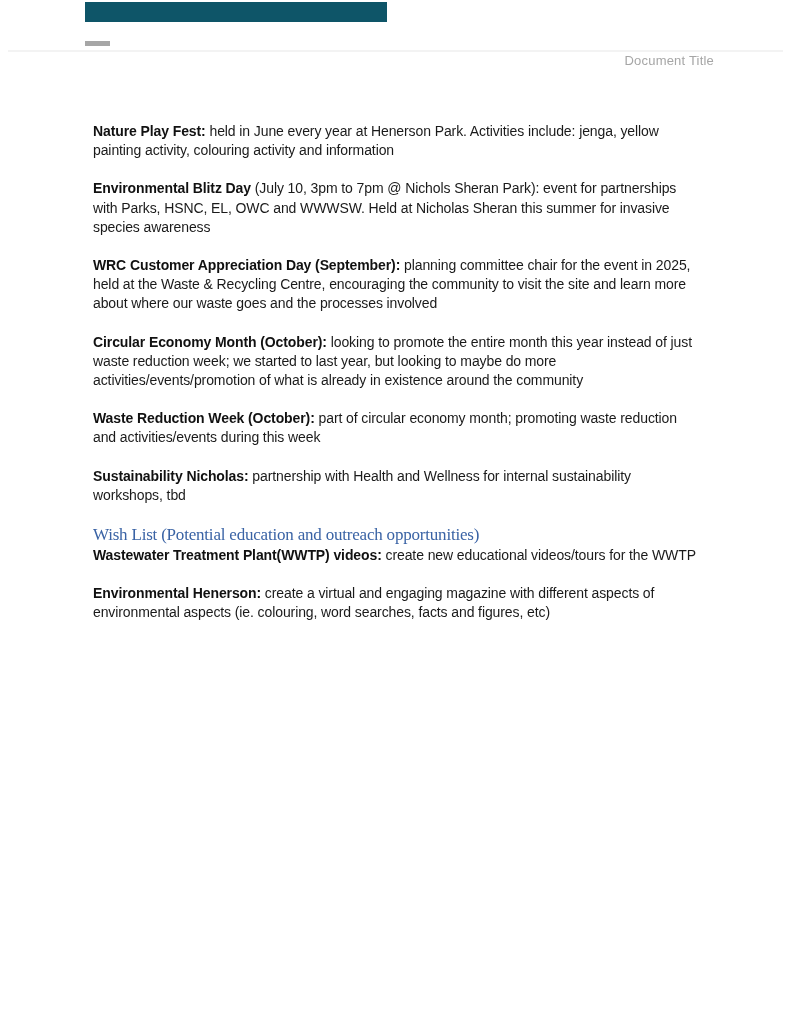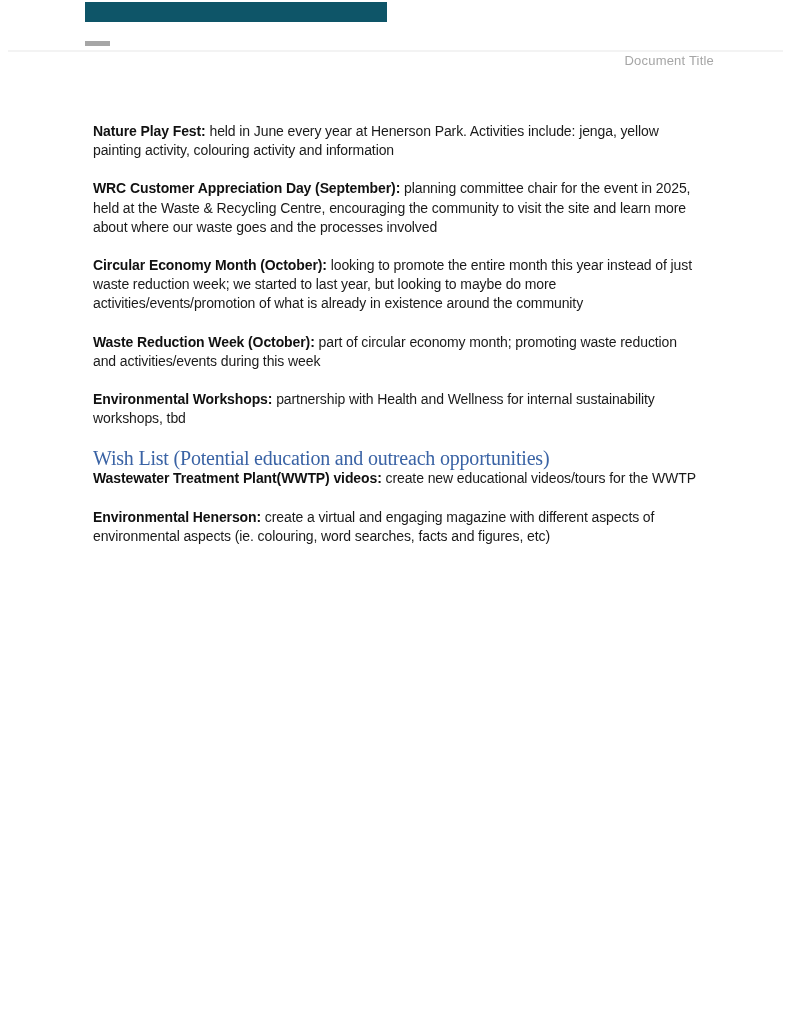--- a/index.html
+++ b/index.html
@@ -63,21 +63,21 @@
     margin: 0 0 19px 0;
   }
   .para strong {
     font-weight: bold;
     color: #111111;
   }
   .wish-heading {
     margin: 17px 0 0 0;
     font-family: "Liberation Serif", serif;
     font-weight: normal;
-    font-size: 20px;
+    font-size: 17px;
     line-height: 22px;
     letter-spacing: -0.2px;
     color: var(--heading-blue, #3A63A5);
   }
   .footer-rule {
     position: absolute;
     left: 8px;
     top: 913px;
     width: 775px;
     height: 2px;
@@ -121,24 +121,25 @@
 <div class="page">
 
   <div class="top-bar"></div>
   <div class="header-dash"></div>
   <div class="header-rule"></div>
   <div class="doc-title">Document Title</div>
 
   <div class="body-area">
     <div>
         <p class="para"><strong>Nature Play Fest:</strong><span> held in June every year at Henerson Park. Activities include: jenga, yellow painting activity, colouring activity and information</span></p>
+        <p class="para"><strong>Environmental Blitz Day</strong><span> (July 10, 3pm to 7pm @ Nichols Sheran Park): event for partnerships with Parks, HSNC, EL, OWC and WWWSW. Held at Nicholas Sheran this summer for invasive species awareness</span></p>
         <p class="para"><strong>WRC Customer Appreciation Day (September):</strong><span> planning committee chair for the event in 2025, held at the Waste &amp; Recycling Centre, encouraging the community to visit the site and learn more about where our waste goes and the processes involved</span></p>
         <p class="para"><strong>Circular Economy Month (October):</strong><span> looking to promote the entire month this year instead of just waste reduction week; we started to last year, but looking to maybe do more activities/events/promotion of what is already in existence around the community</span></p>
         <p class="para"><strong>Waste Reduction Week (October):</strong><span> part of circular economy month; promoting waste reduction and activities/events during this week</span></p>
-        <p class="para"><strong>Environmental Workshops:</strong><span> partnership with Health and Wellness for internal sustainability workshops, tbd</span></p>
+        <p class="para"><strong>Sustainability Nicholas:</strong><span> partnership with Health and Wellness for internal sustainability workshops, tbd</span></p>
       </div>
 
     <h2 class="wish-heading">Wish List (Potential education and outreach opportunities)</h2>
 
     <div>
         <p class="para"><strong>Wastewater Treatment Plant(WWTP) videos:</strong><span> create new educational videos/tours for the WWTP</span></p>
         <p class="para"><strong>Environmental Henerson:</strong><span> create a virtual and engaging magazine with different aspects of environmental aspects (ie. colouring, word searches, facts and figures, etc)</span></p>
       </div>
   </div>
 

